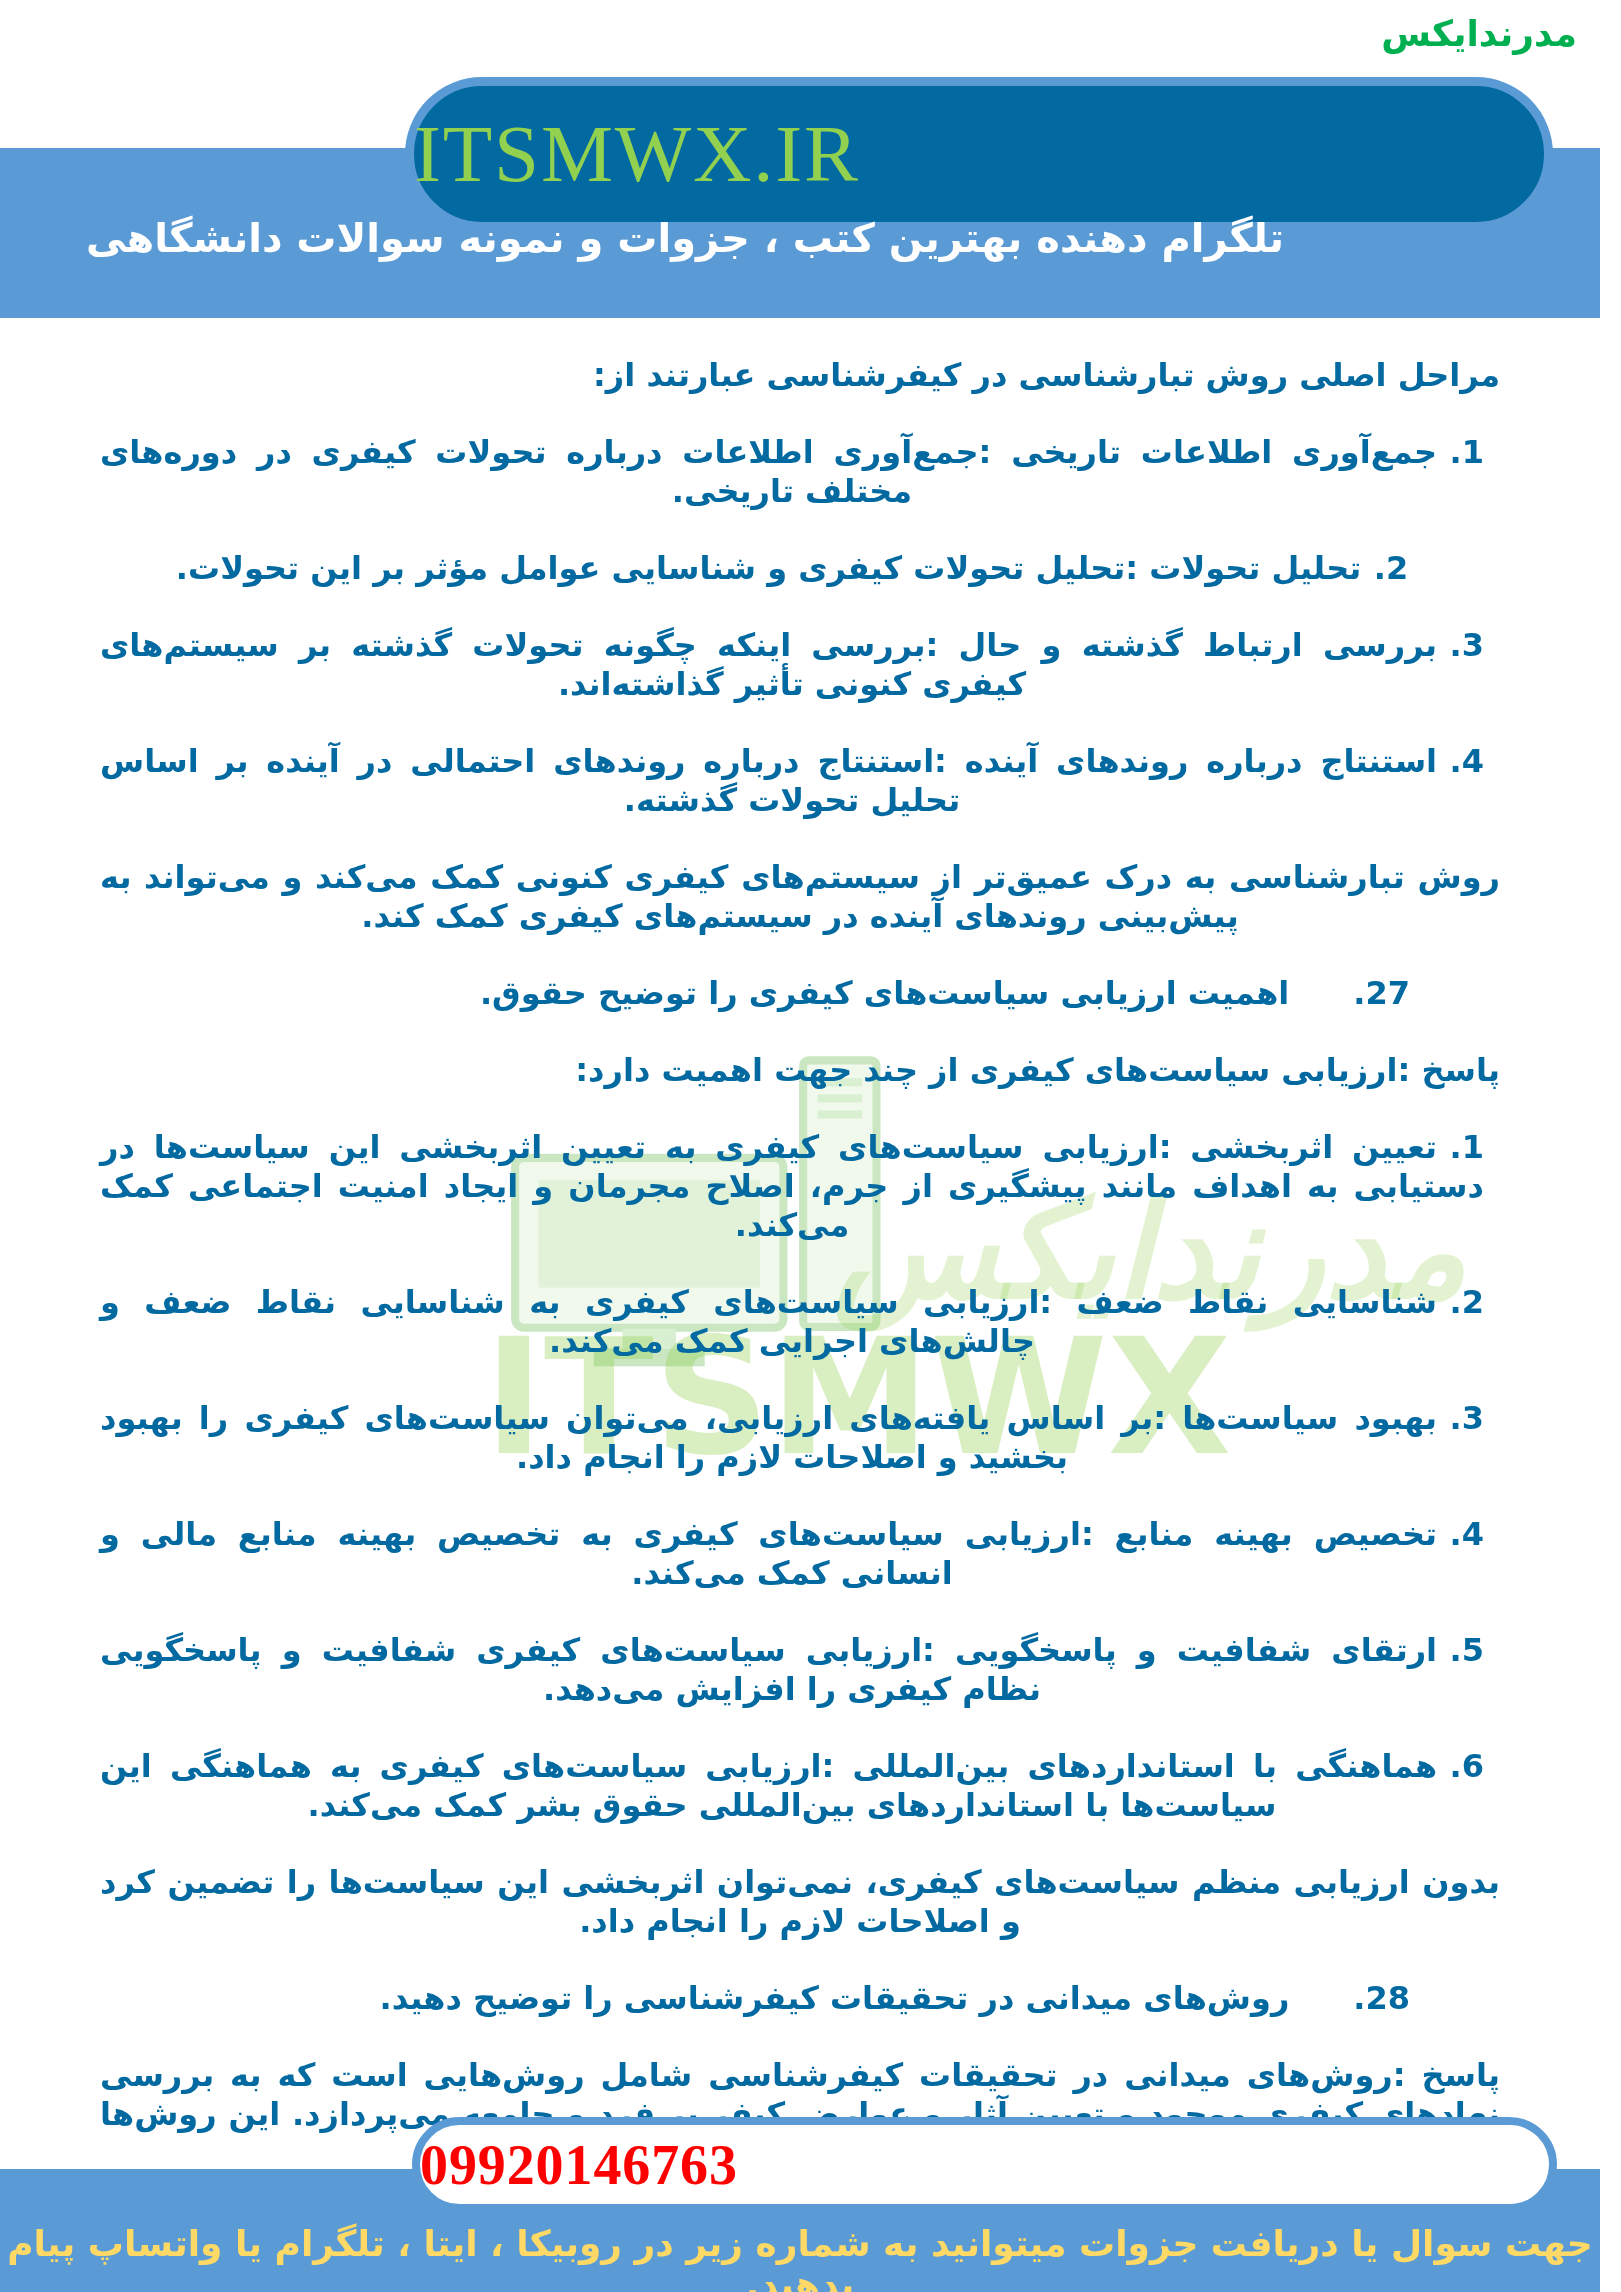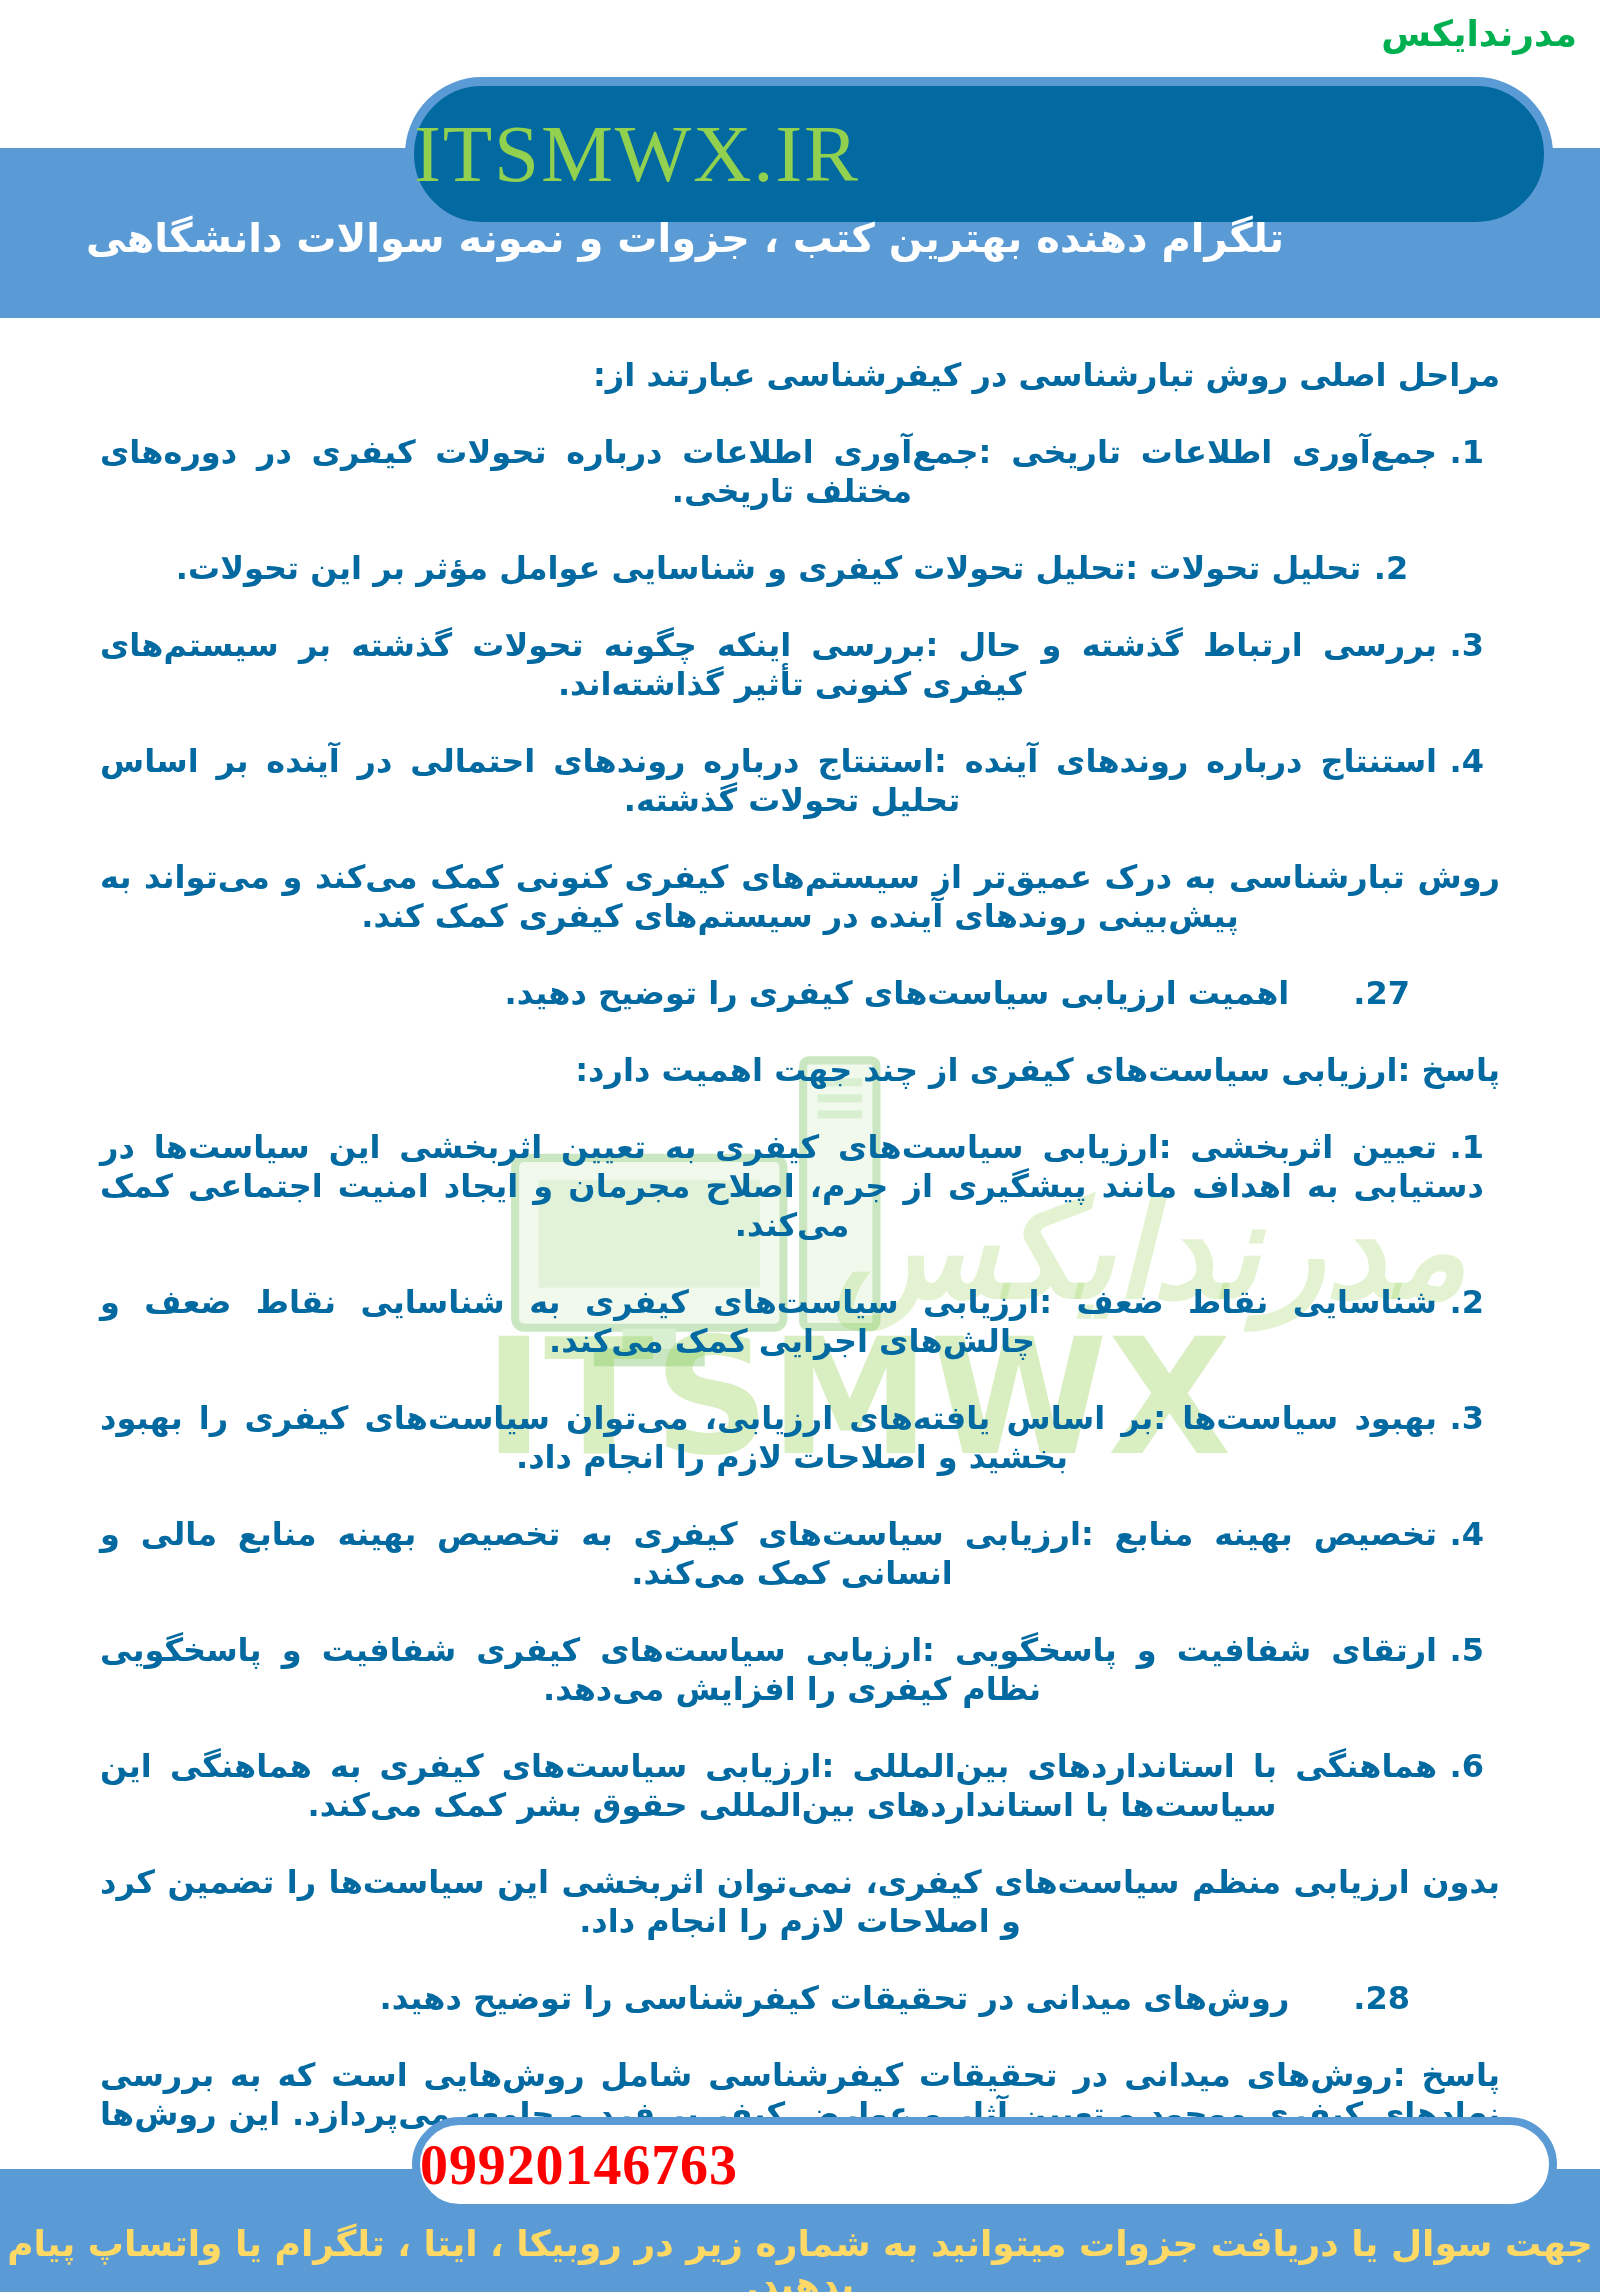--- a/index.html
+++ b/index.html
@@ -92,21 +92,21 @@
     <div class="block just li">
       <span class="num">3.</span><span>بررسی ارتباط گذشته و حال :بررسی اینکه چگونه تحولات گذشته بر سیستم‌های کیفری کنونی تأثیر گذاشته‌اند.</span>
     </div>
     <div class="block just li">
       <span class="num">4.</span><span>استنتاج درباره روندهای آینده :استنتاج درباره روندهای احتمالی در آینده بر اساس تحلیل تحولات گذشته.</span>
     </div>
 
     <div class="block just">روش تبارشناسی به درک عمیق‌تر از سیستم‌های کیفری کنونی کمک می‌کند و می‌تواند به پیش‌بینی روندهای آینده در سیستم‌های کیفری کمک کند.</div>
 
     <div class="block qline">
-      <span class="num">27.</span><span>اهمیت ارزیابی سیاست‌های کیفری را توضیح دهید.</span>
+      <span class="num">27.</span><span>اهمیت ارزیابی سیاست‌های کیفری را توضیح حقوق.</span>
     </div>
 
     <div class="block right">پاسخ :ارزیابی سیاست‌های کیفری از چند جهت اهمیت دارد:</div>
 
     <div class="block just li">
       <span class="num">1.</span><span>تعیین اثربخشی :ارزیابی سیاست‌های کیفری به تعیین اثربخشی این سیاست‌ها در دستیابی به اهداف مانند پیشگیری از جرم، اصلاح مجرمان و ایجاد امنیت اجتماعی کمک می‌کند.</span>
     </div>
     <div class="block just li">
       <span class="num">2.</span><span>شناسایی نقاط ضعف :ارزیابی سیاست‌های کیفری به شناسایی نقاط ضعف و چالش‌های اجرایی کمک می‌کند.</span>
     </div>

